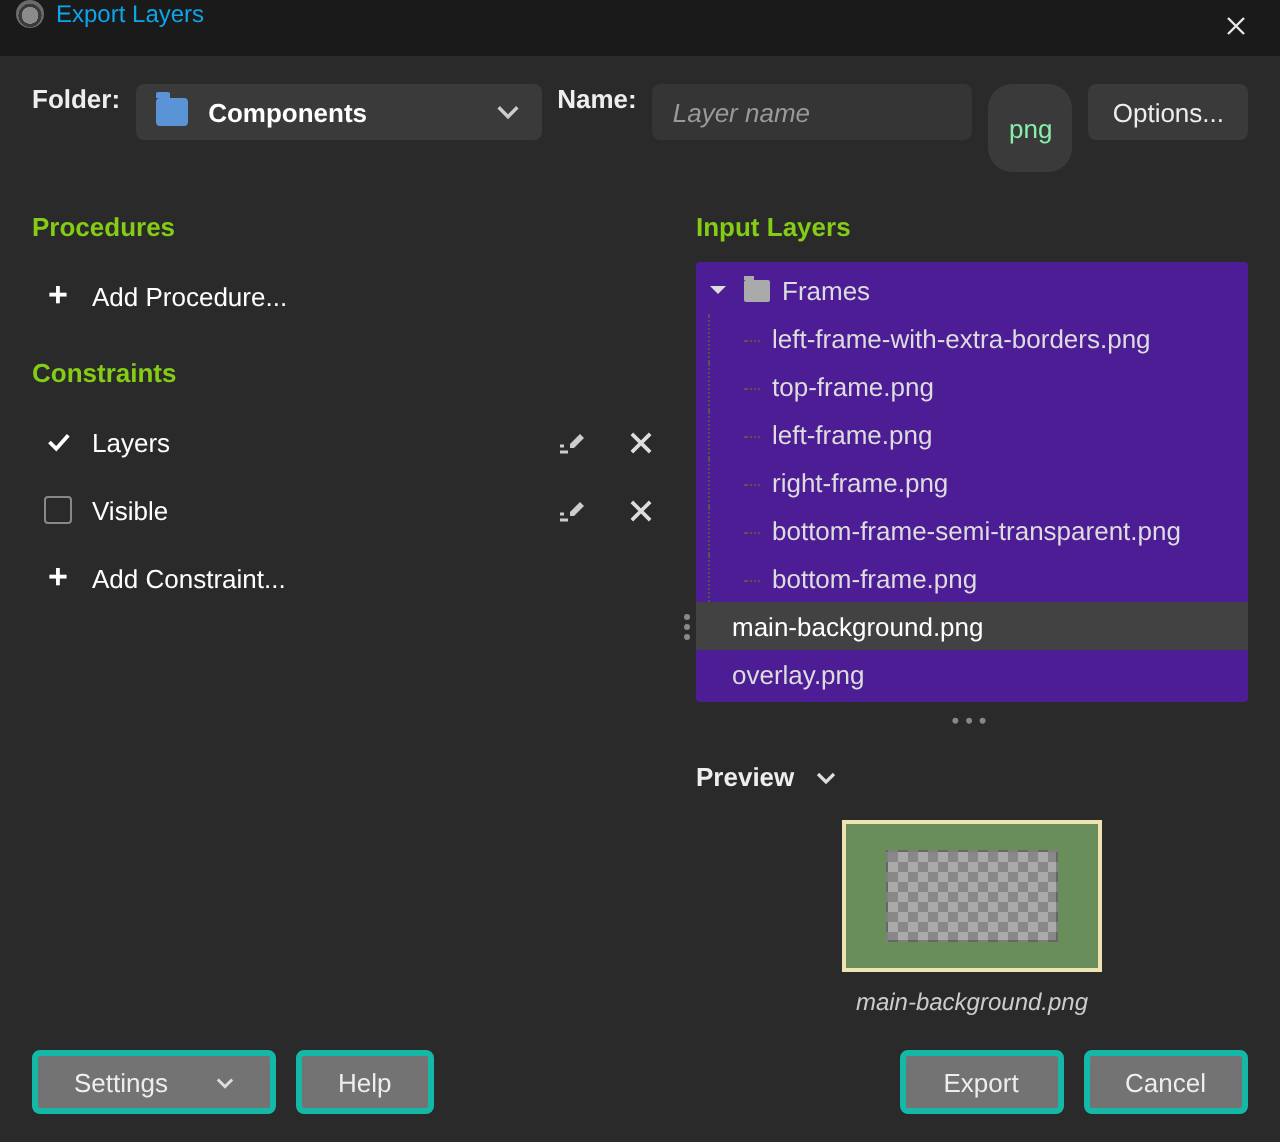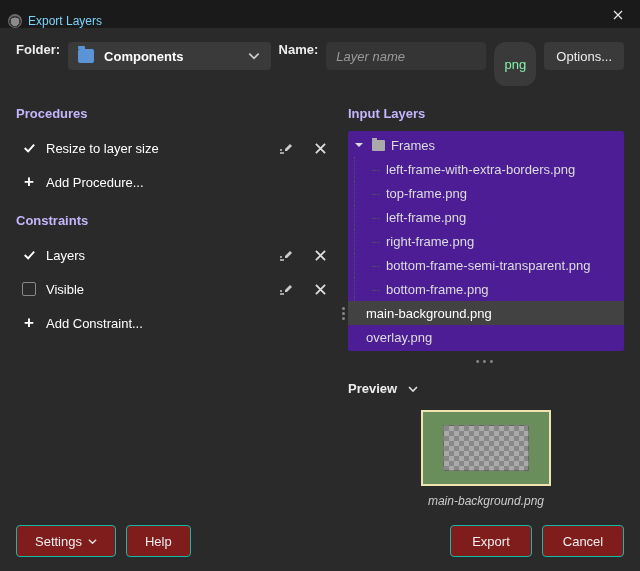--- a/index.html
+++ b/index.html
@@ -1,38 +1,38 @@
 <!DOCTYPE html>
 <html><head>
 <meta charset="utf-8">
 <style>
 *{box-sizing:border-box;margin:0;padding:0;font-family:"Segoe UI",Arial,sans-serif;-webkit-font-smoothing:antialiased}
 body{width:640px;height:571px;background:#2a2a2a;color:#e5e5e5;overflow:hidden;font-size:13px}
 
-.titlebar{height:28px;background:#1a1a1a;display:flex;align-items:flex-end;padding:0 2px 0 8px;color:#7dd3fc;font-size:12px}
+.titlebar{height:28px;background:#1a1a1a;display:flex;align-items:flex-start;padding:0 2px 0 8px;color:#0ea5e9;font-size:12px}
 .titlebar .title{flex:1;display:flex;align-items:center;gap:6px}
 .titlebar .close-btn{width:40px;height:26px;display:flex;align-items:center;justify-content:center;color:#e8e8e8;font-size:10px}
 
 .toprow{display:flex;align-items:flex-start;gap:8px;padding:14px 16px 12px}
 .lbl{color:#eee;font-weight:600}
 .dropdown{flex:1;height:28px;background:#3a3a3a;border:none;border-radius:4px;display:flex;align-items:center;padding:0 10px;gap:10px;position:relative;min-width:0}
 .dropdown .dd-text{flex:1;color:#fff;font-weight:600}
 .chev-down{width:14px;height:14px;color:#ccc}
 .folder-ico{width:16px;height:14px;background:#5b94d6;border-radius:2px;position:relative}
 .folder-ico::before{content:"";position:absolute;top:-3px;left:0;width:7px;height:3px;background:#5b94d6;border-radius:1px 1px 0 0}
 .name-in{width:160px;height:28px;background:#353535;border:none;border-radius:4px;padding:0 10px;color:#fff;font-style:italic;font-size:13px}
 .name-in::placeholder{color:#9a9a9a;font-style:italic}
 .ext-box{width:42px;height:44px;background:#3a3a3a;border:none;border-radius:12px;display:flex;align-items:center;justify-content:center;color:#86efac}
 .btn{height:28px;background:#3a3a3a;border:none;border-radius:4px;color:#eee;padding:0 12px;font-size:13px;cursor:pointer;display:flex;align-items:center;justify-content:center}
 
 .cols{display:flex;padding:0 16px;gap:14px}
 .left-col{width:318px}
 .right-col{flex:1;min-width:0}
 
-.sec-title{font-weight:700;color:#c4b5fd;margin:8px 0 10px}
+.sec-title{font-weight:700;color:#84cc16;margin:8px 0 10px}
 
 .rowitem{display:flex;align-items:center;min-height:34px;padding-left:6px}
 .rowitem .content{display:flex;align-items:center;gap:10px;flex:1;color:#fff}
 .rowitem .actions{display:flex;align-items:center;gap:6px}
 .iconbtn{width:28px;height:28px;display:flex;align-items:center;justify-content:center;color:#ddd;cursor:pointer}
 
 .check{width:14px;height:14px;display:inline-flex;align-items:center;justify-content:center;border:1.5px solid #888;border-radius:2px}
 .check.on{color:#fff;border-color:transparent}
 .check.on svg{display:block}
 .check svg{display:none}
@@ -61,21 +61,21 @@
     linear-gradient(45deg,#aaa 25%,transparent 25%,transparent 75%,#aaa 75%);
   background-color:#888;
   background-size:10px 10px;
   background-position:0 0,5px 5px;
   border:1px solid rgba(0,0,0,.25)}
 
 .preview-cap{text-align:center;margin-top:8px;color:#ccc;font-style:italic;font-size:12px}
 
 .footer{position:absolute;bottom:0;left:0;right:0;display:flex;align-items:center;padding:14px 16px;gap:10px}
 .footer .spacer{flex:1}
-.footer .fbtn{height:32px;padding:0 18px;background:#7f1d1d;border:1px solid #14b8a6;border-radius:4px;color:#eee;font-size:13px;display:flex;align-items:center;justify-content:center;gap:6px;cursor:pointer}
+.footer .fbtn{height:32px;padding:0 18px;background:#737373;border:3px solid #14b8a6;border-radius:4px;color:#eee;font-size:13px;display:flex;align-items:center;justify-content:center;gap:24px;cursor:pointer}
 .footer .fbtn.wide{min-width:82px}
 
 svg{display:block}
 
 .app-ico{width:14px;height:14px;display:inline-block;position:relative;background:radial-gradient(circle at 50% 55%,#8b8b8b 0 40%,#3a3a3a 41% 55%,#6b6b6b 56% 100%);border-radius:50%}
 </style>
 </head>
 <body>
 
 <div class="titlebar">
@@ -102,43 +102,20 @@
   <span class="lbl">Name:</span>
   <input class="name-in" placeholder="Layer name" style="">
   <div class="ext-box">png</div>
   <button class="btn">Options...</button>
 </div>
 
 <div class="cols">
   <div class="left-col">
     <div class="sec-title">Procedures</div>
 
-    <div class="rowitem">
-      <span class="content">
-        <span class="check on">
-          <svg viewBox="0 0 14 14" width="14" height="14">
-              <path d="M2 7 L6 11 L13 3" stroke="#fff" stroke-width="2.2" fill="none"></path>
-            </svg>
-        </span>
-        <span>Resize to layer size</span>
-      </span>
-      <span class="actions">
-        <span class="iconbtn">
-          <svg viewBox="0 0 16 16" width="16" height="16">
-              <path d="M2 13h4M2 10h2" stroke="#ccc" stroke-width="1.4"></path>
-              <path d="M7 9 L12 4 L14 6 L9 11 L7 11 Z" fill="#ccc"></path>
-            </svg>
-        </span>
-        <span class="iconbtn">
-          <svg viewBox="0 0 12 12" width="11" height="11">
-              <path d="M1 1 L11 11 M11 1 L1 11" stroke="#ddd" stroke-width="2"></path>
-            </svg>
-        </span>
-      </span>
-    </div>
 
     <div class="rowitem">
       <span class="content">
         <span class="plus">+</span>
         <span>Add Procedure...</span>
       </span>
     </div>
 
     <div class="sec-title" style="margin-top:14px">Constraints</div>
 

